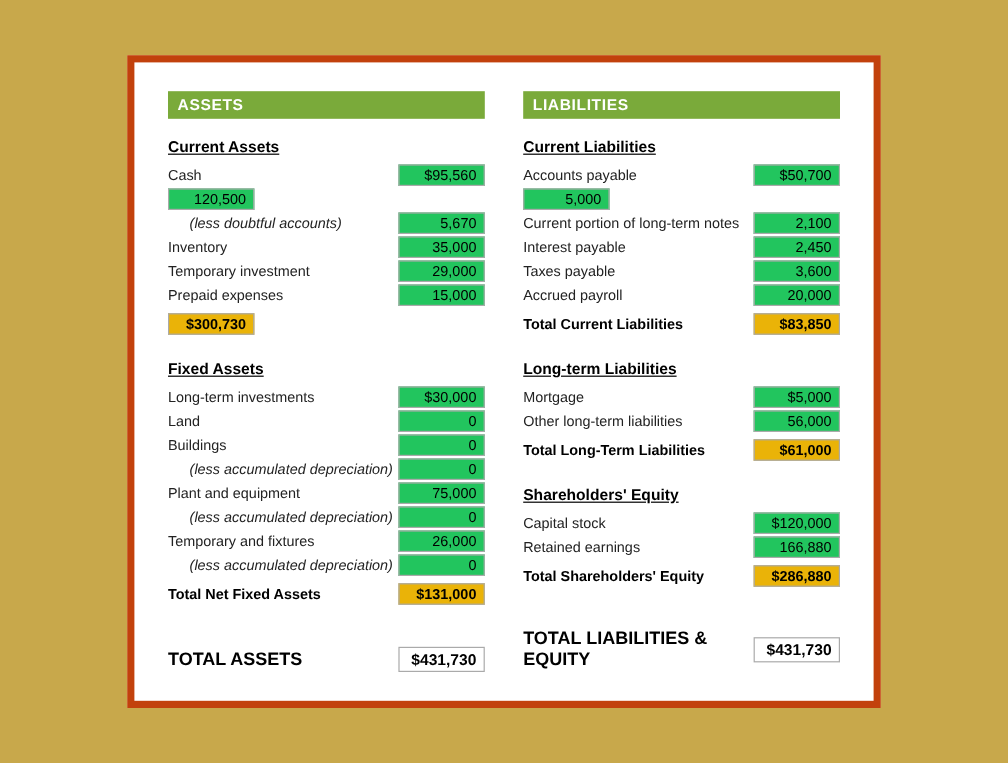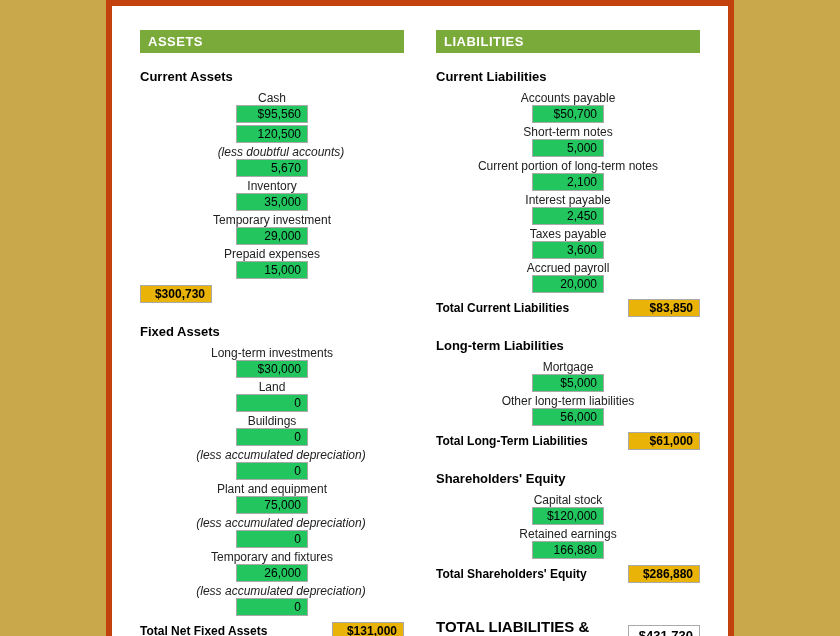--- a/index.html
+++ b/index.html
@@ -33,27 +33,27 @@
       font-size: 13px;
       padding: 4px 8px;
       margin-bottom: 10px;
       letter-spacing: 0.5px;
     }
     .sub-header {
       font-weight: bold;
       font-size: 13px;
       margin-bottom: 6px;
       margin-top: 16px;
+      text-decoration: underline;
     }
     .line-item {
       display: flex;
       justify-content: space-between;
       align-items: center;
       padding: 1px 0;
-      flex-direction: column;
     }
     .line-item .label {
       flex: 1;
       color: #222;
     }
     .line-item .label.indent {
       padding-left: 18px;
       font-style: italic;
     }
     .value-box {
@@ -198,21 +198,20 @@
     <div class="col">
       <div class="section-header">LIABILITIES</div>
 
       <div class="sub-header">Current Liabilities</div>
 
       <div class="line-item">
         <span class="label">Accounts payable</span>
         <span class="value-box">$50,700</span>
       </div>
       <div class="line-item">
-        <span class="label">Short-term notes</span>
         <span class="value-box">5,000</span>
       </div>
       <div class="line-item">
         <span class="label">Current portion of long-term notes</span>
         <span class="value-box">2,100</span>
       </div>
       <div class="line-item">
         <span class="label">Interest payable</span>
         <span class="value-box">2,450</span>
       </div>

